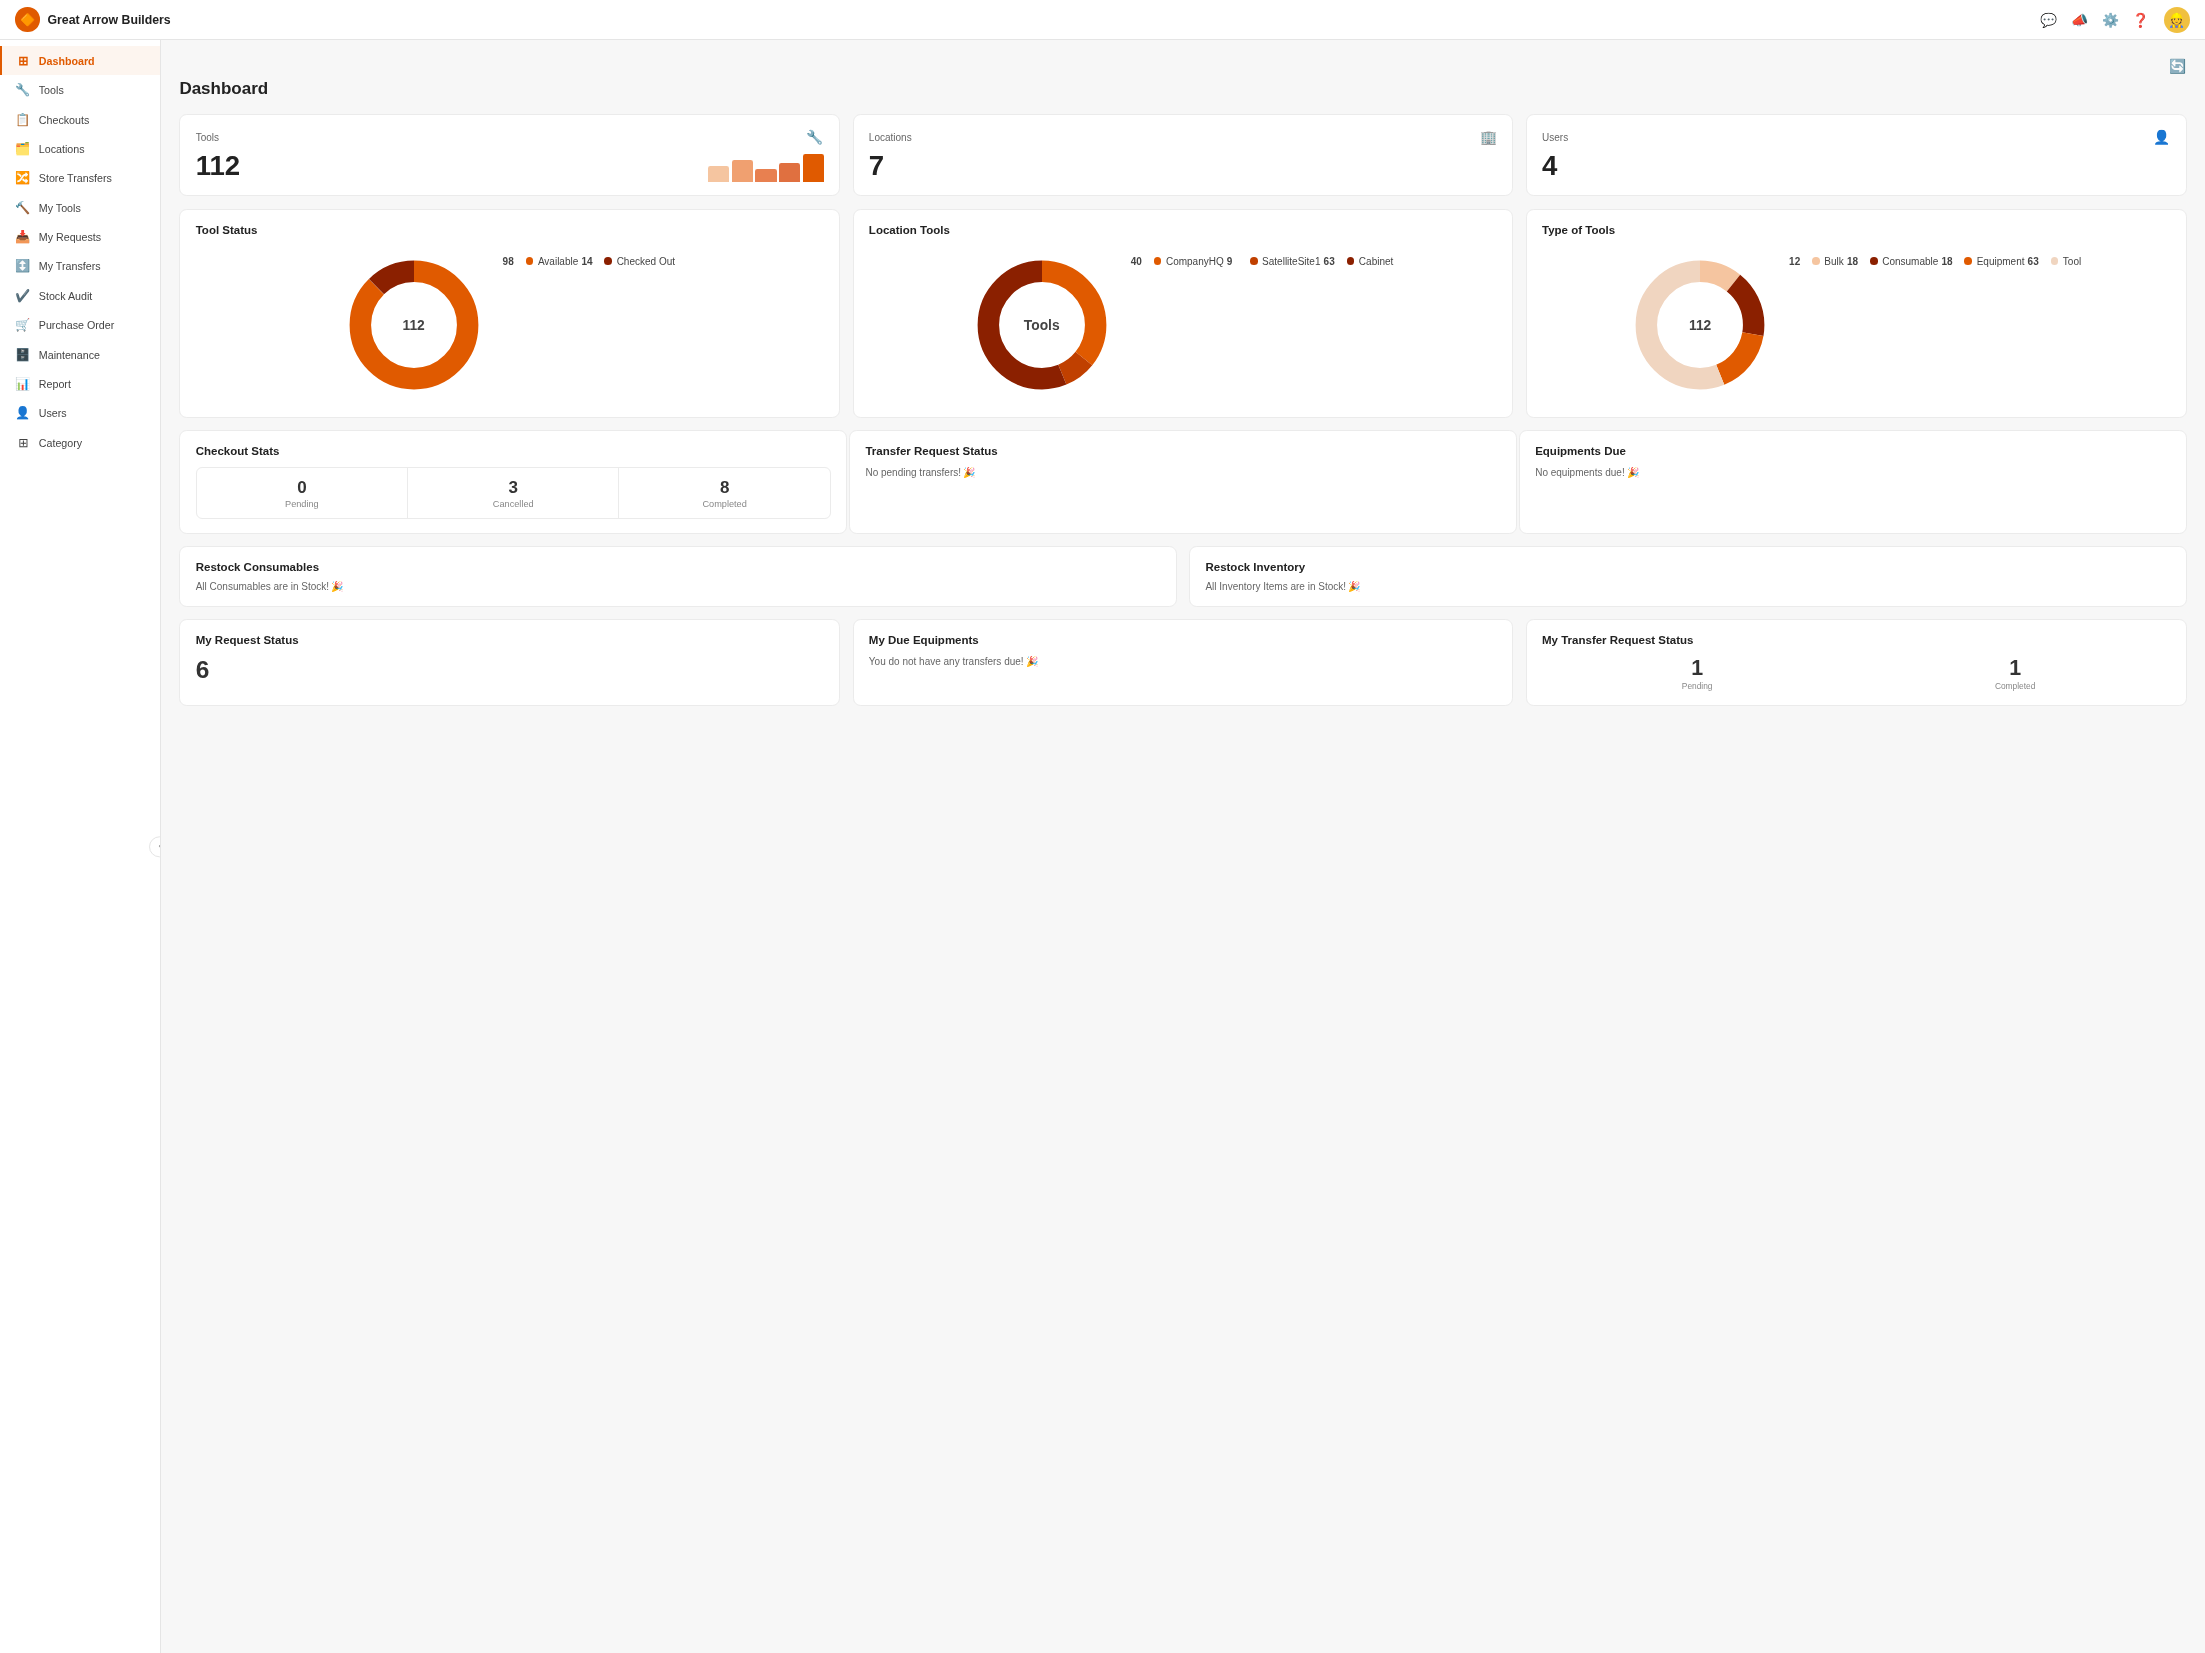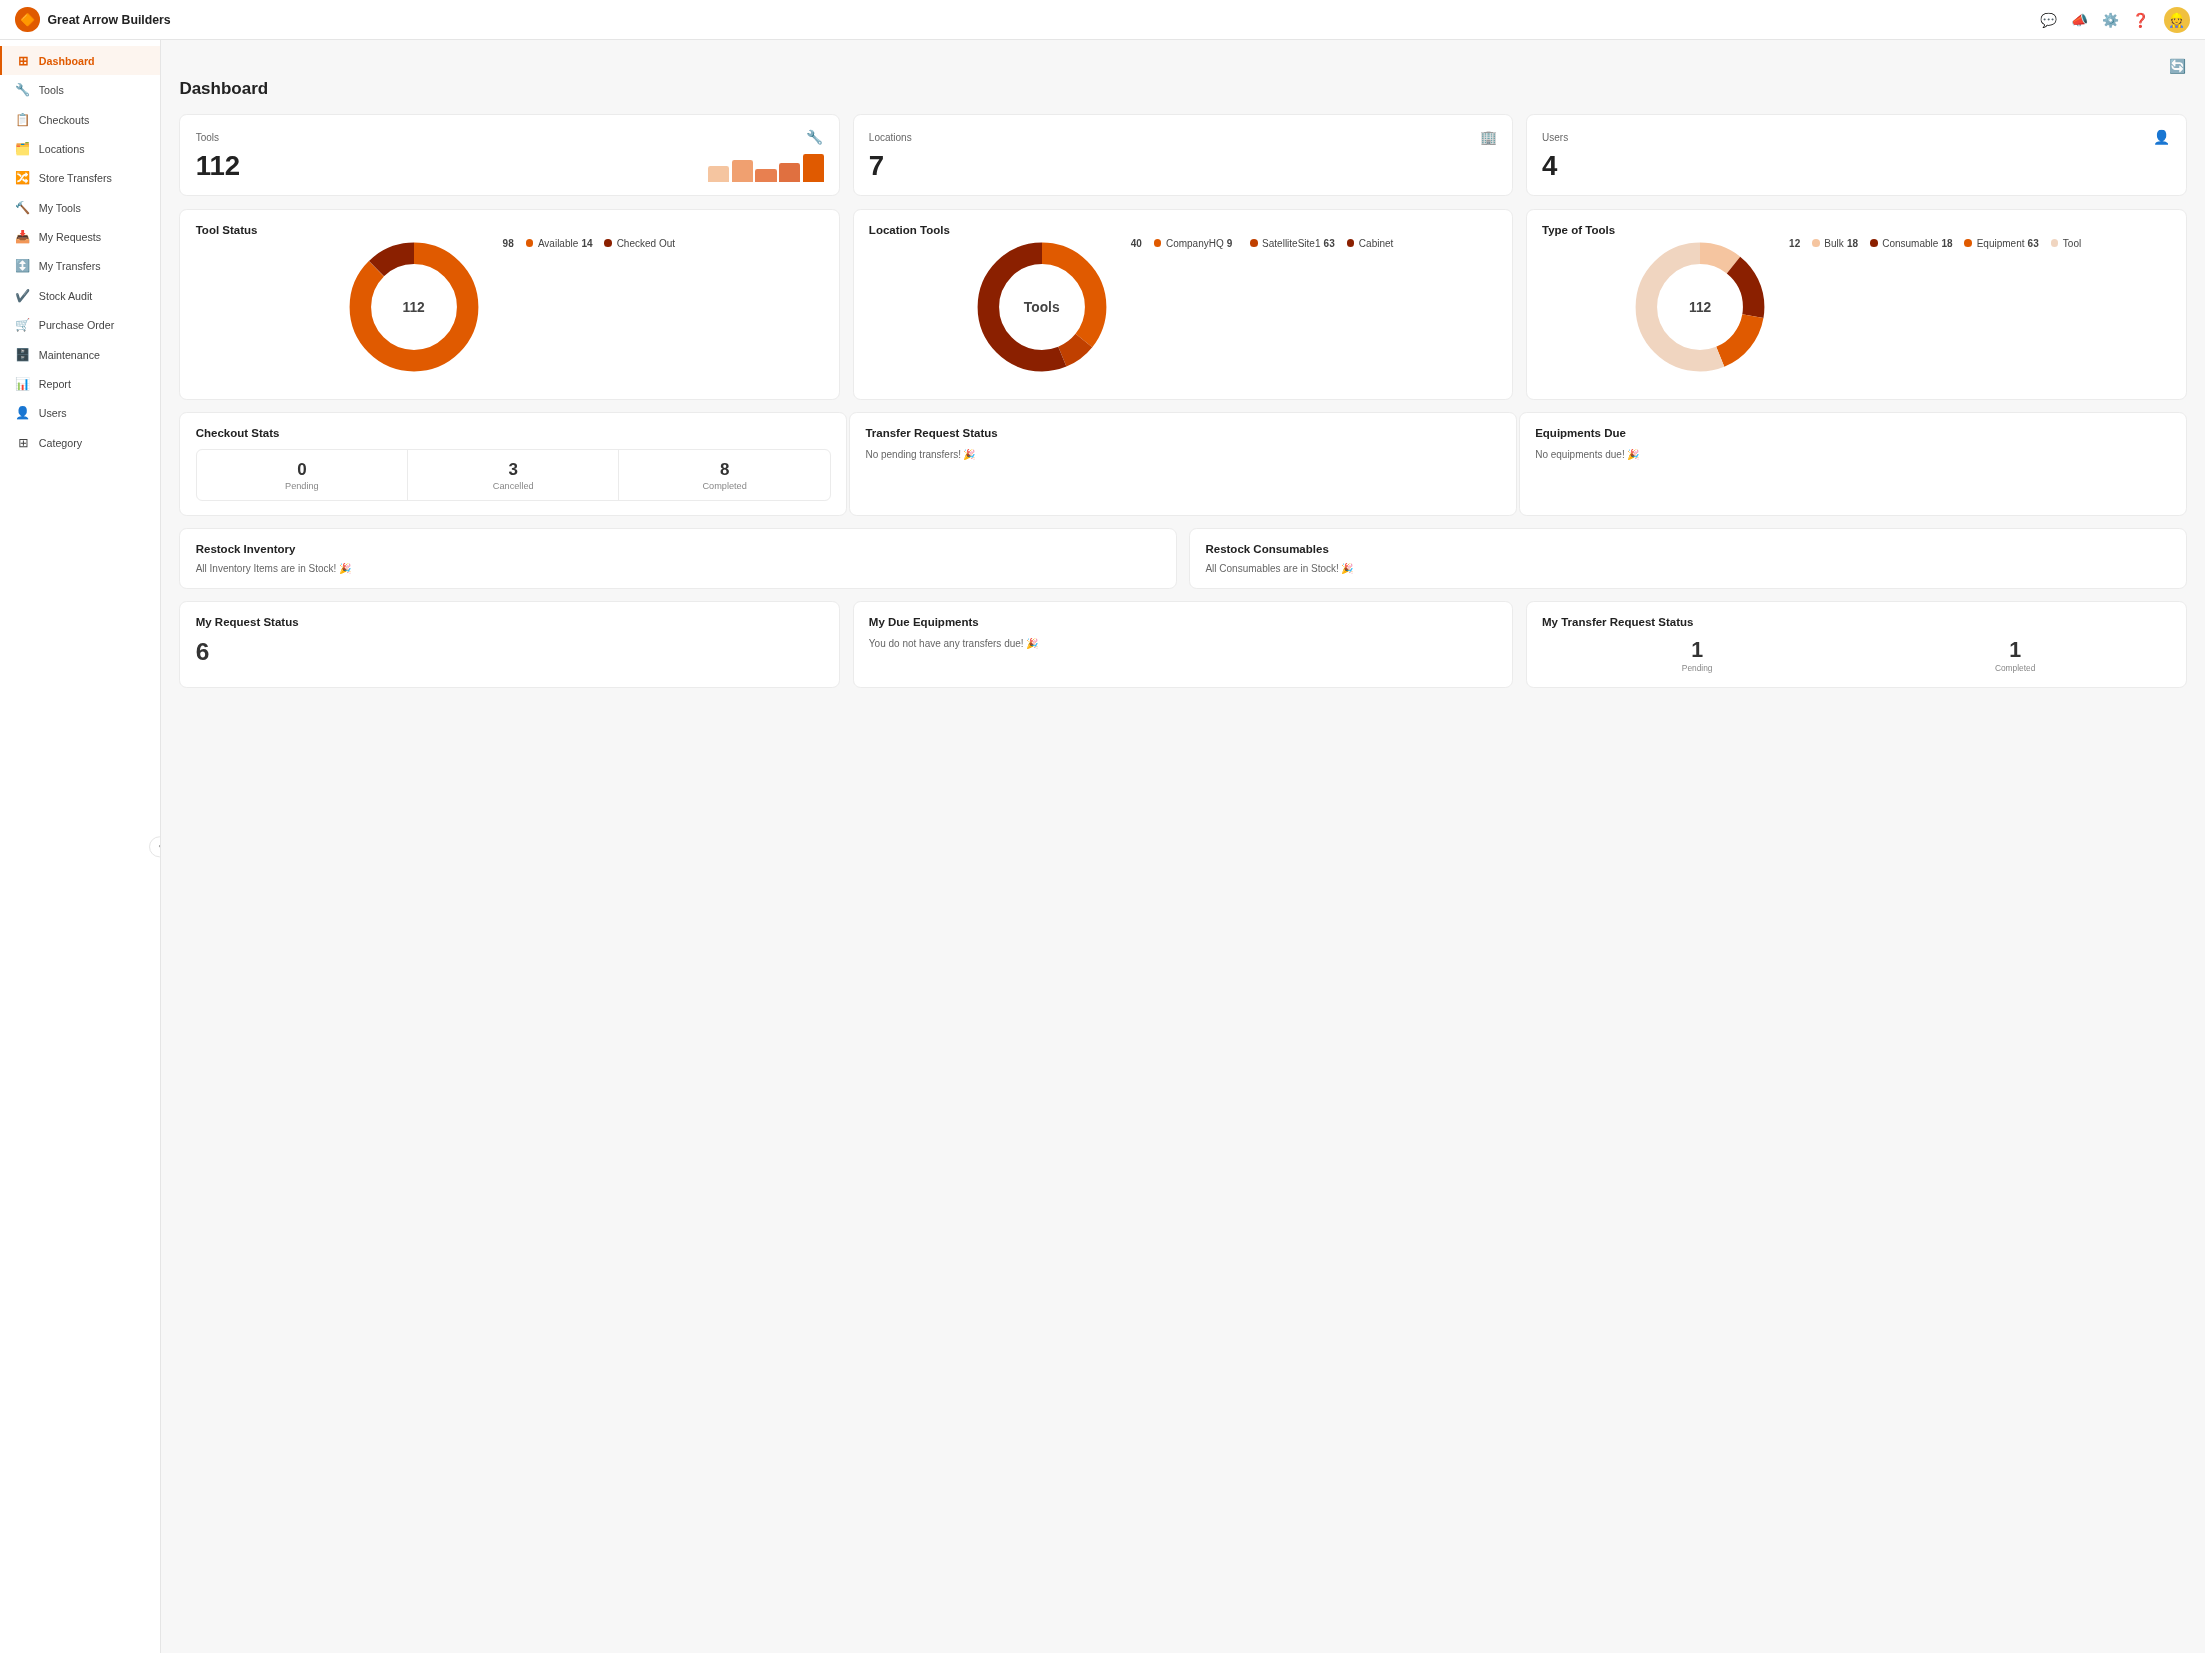--- a/index.html
+++ b/index.html
@@ -42,21 +42,21 @@
     .stat-value { font-size: 27.6px; font-weight: 700; color: #222; }
     .stat-mini-chart { position: absolute; right: 15.3px; bottom: 13.8px; }
 
     
     .mini-bar-chart { display: flex; align-items: flex-end; gap: 2.3px; height: 27.6px; }
     .mini-bar { width: 21.4px; border-radius: 2.3px 2.3px 0 0; }
 
     
     .chart-row { display: grid; grid-template-columns: repeat(3, 1fr); gap: 12.3px; margin-bottom: 12.3px; }
     .chart-card { background: #fff; border-radius: 7.7px; padding: 13.8px 15.3px; border: 0.8px solid #ebebeb; }
-    .chart-title { font-size: 11.5px; font-weight: 600; color: #222; margin-bottom: 2px; }
+    .chart-title { font-size: 11.5px; font-weight: 600; color: #222; margin-bottom: 20px; }
     .donut-container { position: relative; width: 138px; height: 138px; margin-bottom: 9.2px; }
     .donut-label { position: absolute; top: 50%; left: 50%; transform: translate(-50%, -50%); font-size: 13.8px; font-weight: 600; color: #444; text-align: center; }
     .legend { display: flex; flex-direction: row; gap: 3.1px; align-self: flex-start; margin-left: 7.7px; }
     .legend-item { display: flex; align-items: center; gap: 4.6px; font-size: 10px; color: #444; }
     .legend-dot { width: 7.7px; height: 7.7px; border-radius: 50%; flex-shrink: 0; }
     .legend-count { font-weight: 600; min-width: 18.4px; }
     .donut-row { display: flex; align-items: center; justify-content: center; gap: 12.3px; }
 
     
     .stats-row { display: grid; grid-template-columns: repeat(3, 1fr); gap: 2px; margin-bottom: 12.3px; }
@@ -336,26 +336,26 @@
         <div class="empty-msg">No pending transfers! 🎉</div>
       </div>
       <div class="info-card">
         <div class="info-title">Equipments Due</div>
         <div class="empty-msg">No equipments due! 🎉</div>
       </div>
     </div>
 
     <div class="restock-row">
       <div class="restock-card">
+        <div class="restock-title">Restock Consumables</div>
+        <div class="restock-msg">All Consumables are in Stock! 🎉</div>
+      </div>
+      <div class="restock-card">
         <div class="restock-title">Restock Inventory</div>
         <div class="restock-msg">All Inventory Items are in Stock! 🎉</div>
-      </div>
-      <div class="restock-card">
-        <div class="restock-title">Restock Consumables</div>
-        <div class="restock-msg">All Consumables are in Stock! 🎉</div>
       </div>
     </div>
 
     <div class="my-row">
       <div class="my-card">
         <div class="my-title">My Request Status</div>
         <div class="my-big-num">6</div>
       </div>
       <div class="my-card">
         <div class="my-title">My Due Equipments</div>

